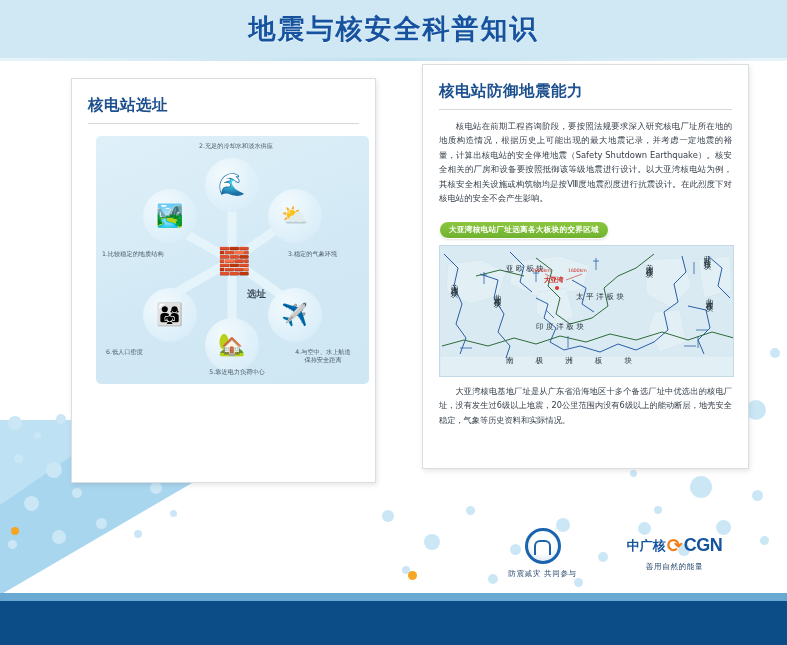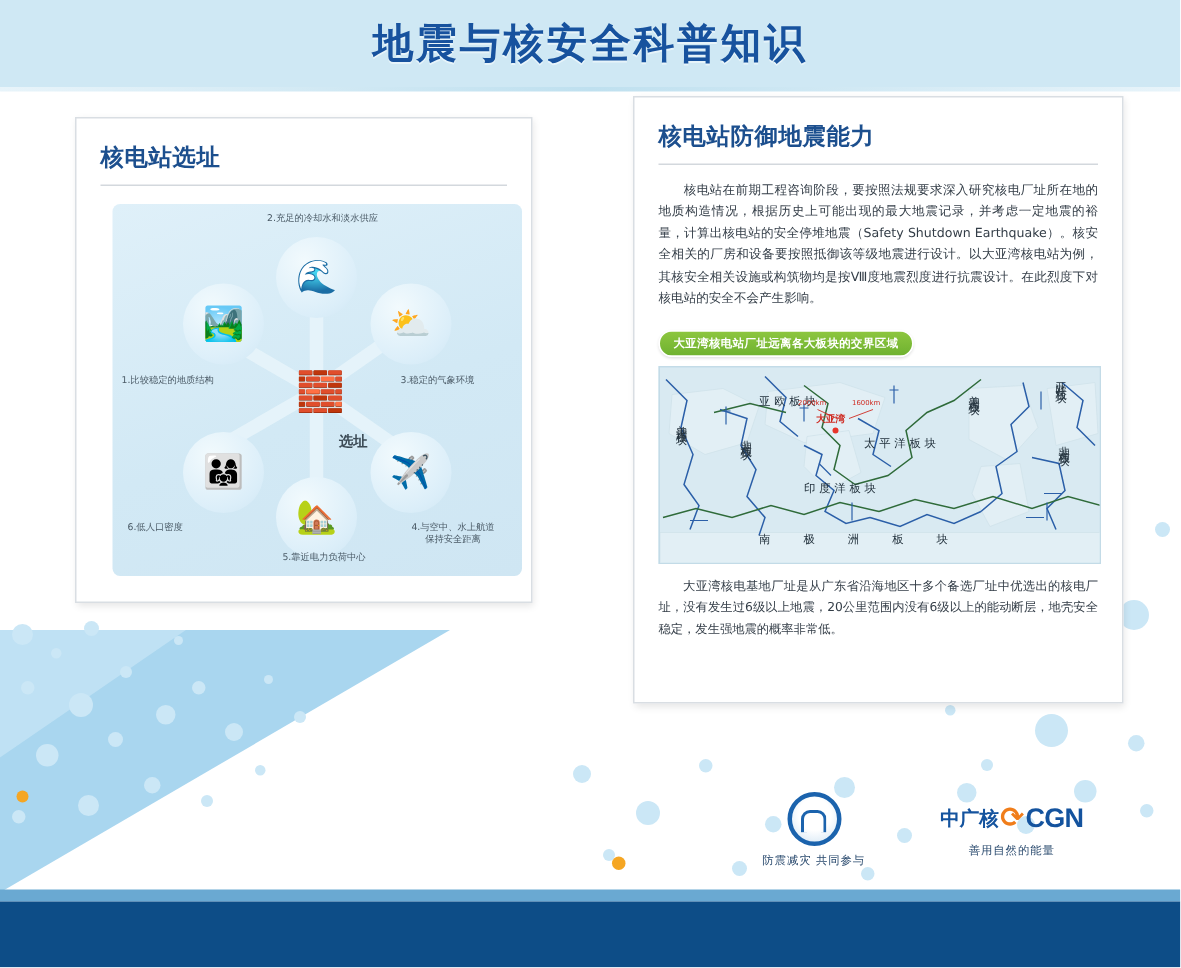--- a/index.html
+++ b/index.html
@@ -74,21 +74,21 @@
     background: #0d4d87;
   }
 
   
   .panel {
     position: absolute;
     background: #ffffff;
     border: 1px solid #d9dee3;
     box-shadow: 1px 2px 5px rgba(0,0,0,.10);
   }
-  #panel-left  { left: 50px;  top: 78px; width: 305px; height: 324px; }
+  #panel-left  { left: 71px;  top: 78px; width: 305px; height: 405px; }
   #panel-right { left: 422px; top: 64px; width: 327px; height: 405px; }
 
   .panel-inner { padding: 16px 16px 10px 16px; }
   .panel-title {
     font-size: 15.5px; font-weight: bold; color: #1c4f8e;
     font-family: "DejaVu Sans", "Liberation Sans", sans-serif;
     letter-spacing: .5px;
     padding-bottom: 7px;
   }
   .title-rule { height: 1px; background: #d3d8dd; margin-bottom: 9px; }
@@ -392,21 +392,21 @@
         <div class="plate-label vert" style="left:264px; top:46px;">非洲板块</div>
         <div class="plate-label vert" style="left:9px;   top:32px;">美洲板块</div>
 
         
         <div class="marker-text" style="left:104px; top:30px;">大亚湾</div>
         <div class="marker-dot" style="left:115px; top:40px;"></div>
         <div class="dist-text" style="left:92px;  top:22px;">2000km</div>
         <div class="dist-text" style="left:128px; top:22px;">1600km</div>
       </div>
 
-      <div class="note-text">大亚湾核电基地厂址是从广东省沿海地区十多个备选厂址中优选出的核电厂址，没有发生过6级以上地震，20公里范围内没有6级以上的能动断层，地壳安全稳定，发生强地震的概率非常低。</div>
+      <div class="note-text">大亚湾核电基地厂址是从广东省沿海地区十多个备选厂址中优选出的核电厂址，没有发生过6级以上地震，20公里范围内没有6级以上的能动断层，地壳安全稳定，气象等历史资料和实际情况。</div>
     </div>
   </div>
 
   <div class="logo-group" id="logo-cgn">
     <div class="cgn-row">
       <span class="cgn-cn">中广核</span>
       <span class="cgn-swirl">⟳</span>
       <span class="cgn-en">CGN</span>
     </div>
     <div class="cgn-tag">善用自然的能量</div>

